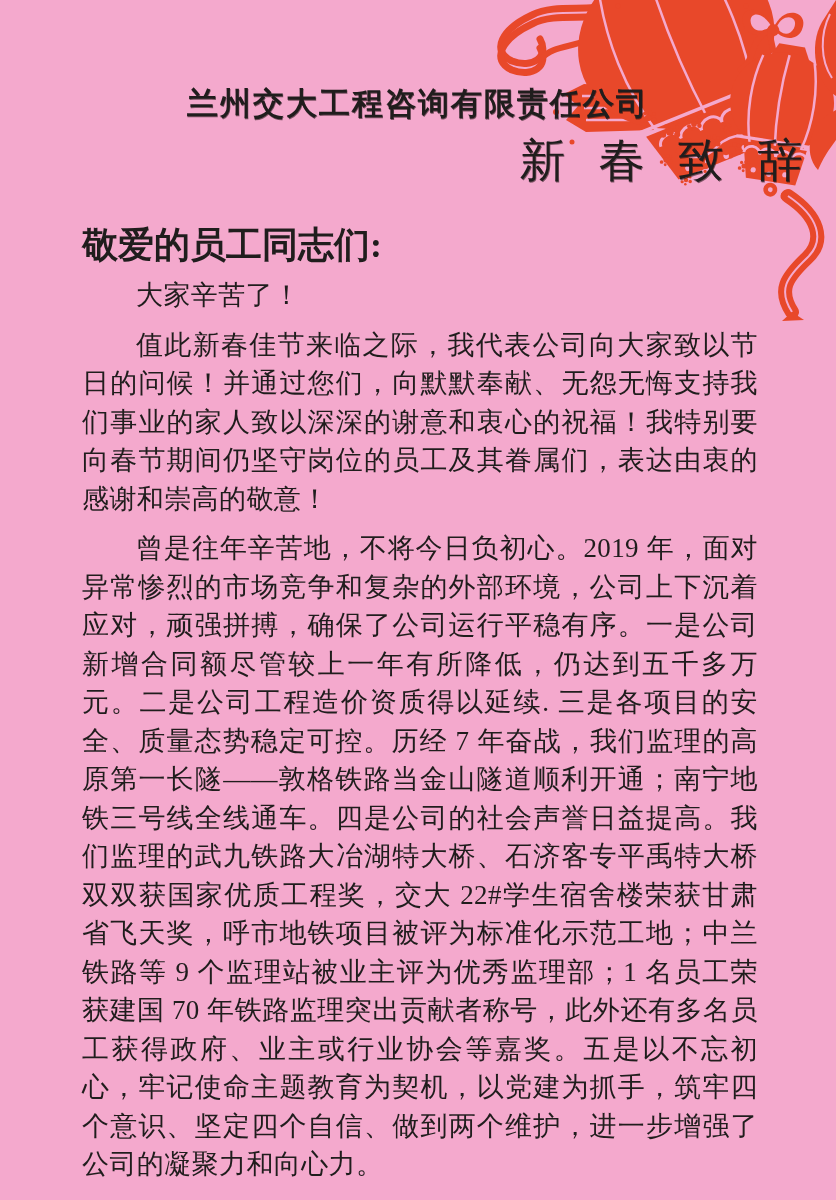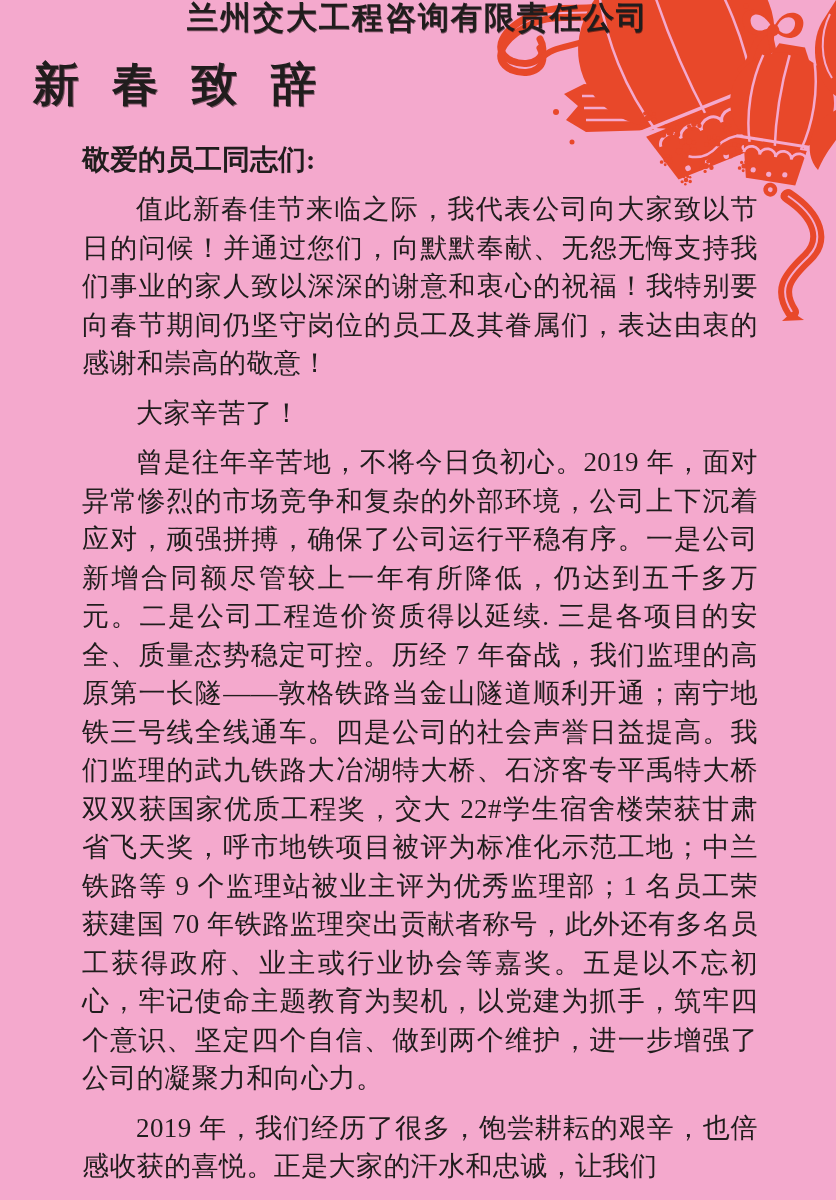--- a/index.html
+++ b/index.html
@@ -23,42 +23,43 @@
     right: 0;
     z-index: 1;
     pointer-events: none;
   }
   .content {
     position: relative;
     z-index: 2;
   }
   .company {
     text-align: center;
+    padding-top: 86px;
     font-size: 31px;
     line-height: 1.15;
     font-weight: bold;
     letter-spacing: 2px;
     text-shadow: 0.6px 0.6px 0 rgba(20,10,10,0.55);
   }
   .title {
-    text-align: left;
-    margin-top: 24px;
+    text-align: right;
+    margin-top: 14px;
     font-size: 46px;
     line-height: 1.1;
-    font-weight: bold;
+    font-weight: normal;
     letter-spacing: 0.72em;
     text-indent: 0.72em;
     text-shadow: 0.8px 0.8px 0 rgba(20,10,10,0.55);
   }
   .letter {
     padding: 0 78px 0 82px;
   }
   .salutation {
-    margin-top: 30px;
-    font-size: 28px;
+    margin-top: 40px;
+    font-size: 36px;
     line-height: 39px;
     font-weight: bold;
   }
   .para {
     margin: 11px 0 0 0;
     font-size: 27px;
     line-height: 38.5px;
     text-align: justify;
     text-indent: 2em;
     letter-spacing: 0.4px;
@@ -167,20 +168,20 @@
 
   <div class="content">
     <div class="header">
       <div class="company">兰州交大工程咨询有限责任公司</div>
       <div class="title">新春致辞</div>
     </div>
 
     <div class="letter">
       <div class="salutation">敬爱的员工同志们:</div>
       <div>
+          <p class="para"><span class="seg">大家辛苦了！</span></p>
           <p class="para"><span class="seg">值此新春佳节来临之际，我代表公司向大家致以节日的问候！并通过您们，向默默奉献、无怨无悔支持我们事业的家人致以深深的谢意和衷心的祝福！我特别要向春节期间仍坚守岗位的员工及其眷属们，表达由衷的感谢和崇高的敬意！</span></p>
-          <p class="para"><span class="seg">大家辛苦了！</span></p>
           <p class="para"><span class="seg">曾是往年辛苦地，不将今日负初心。2019 年，面对异常惨烈的市场竞争和复杂的外部环境，公司上下沉着应对，顽强拼搏，确保了公司运行平稳有序。一是公司新增合同额尽管较上一年有所降低，仍达到五千多万元。二是公司</span><span class="seg-b">工程造价资质得以延续</span><span class="seg">. 三是各项目的安全、质量态势稳定可控。历经 7 年奋战，我们监理的高原第一长隧——敦格铁路当金山隧道顺利开通；南宁地铁三号线全线通车。四是公司的社会声誉日益提高。我们监理的武九铁路大冶湖特大桥、石济客专平禹特大桥双双获</span><span class="seg-b">国家优质工程奖</span><span class="seg">，交大 22#学生宿舍楼荣获甘肃省</span><span class="seg-b">飞天奖</span><span class="seg">，呼市地铁项目被评为</span><span class="seg-b">标准化示范工地</span><span class="seg">；中兰铁路等 9 个监理站被业主评为</span><span class="seg-b">优秀监理部</span><span class="seg">；1 名员工荣获</span><span class="seg-b">建国 70 年铁路监理突出贡献者</span><span class="seg">称号，此外还有多名员工获得政府、业主或行业协会等嘉奖。五是以</span><span class="seg-b">不忘初心，牢记使命</span><span class="seg">主题教育为契机，以党建为抓手，筑牢</span><span class="seg-b">四个意识</span><span class="seg">、坚定</span><span class="seg-b">四个自信</span><span class="seg">、做到</span><span class="seg-b">两个维护</span><span class="seg">，进一步增强了公司的凝聚力和向心力。</span></p>
           <p class="para"><span class="seg">2019 年，我们经历了很多，饱尝耕耘的艰辛，也倍感收获的喜悦。正是大家的汗水和忠诚，让我们</span></p>
         </div>
     </div>
   </div>
 </div>
 
 </body></html>

